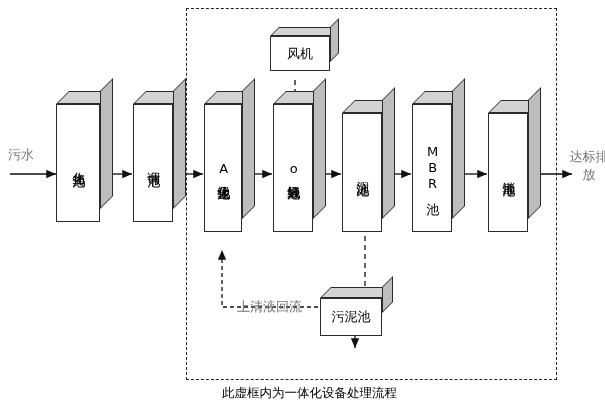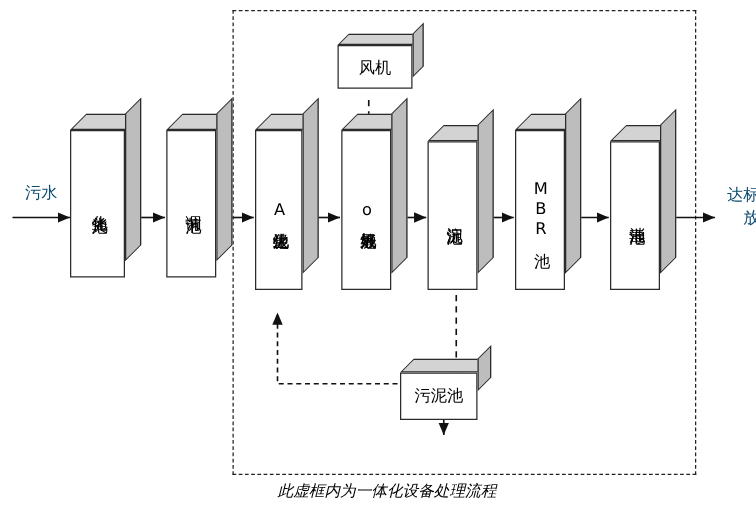--- a/index.html
+++ b/index.html
@@ -55,24 +55,23 @@
   .vlabel.two{
     letter-spacing:0px;
   }
   .hlabel{
     font-size:13px;color:#000;white-space:nowrap;text-align:center;
   }
 
   .plaintext{
     position:absolute;
     font-size:13px;
-    color:#0c4a6e;
+    color:#737373;
     white-space:nowrap;
     line-height:1.35;
-    margin-left:12px;
   }
   .plaintext.two-line{ white-space:normal; width:44px; text-align:center; }
 
   .caption{
     position:absolute;
     font-size:12.5px;
     color:#000;
     white-space:nowrap;
   }
 </style>
@@ -182,17 +181,18 @@
   </div>
 
   <div class="box" style="left:320px;top:298px;width:62px;height:38px;">
     <div class="top" style="left:0px;top:-11px;width:62px;height:11px;transform:skewX(-45deg);transform-origin:bottom left;"></div>
     <div class="side" style="left:62px;top:-11px;width:11px;height:26px;transform:skewY(-45deg);transform-origin:top left;"></div>
     <div class="front">
       <span class="hlabel">污泥池</span>
     </div>
   </div>
 
+  <div class="plaintext" style="left:237px;top:298px;">上清液回流</div>
 
 
-  <div class="caption" style="left:222px;top:385px;font-style:italic;">此虚框内为一体化设备处理流程</div>
+  <div class="caption" style="left:222px;top:385px;">此虚框内为一体化设备处理流程</div>
 
 </div>
 
 </body></html>

